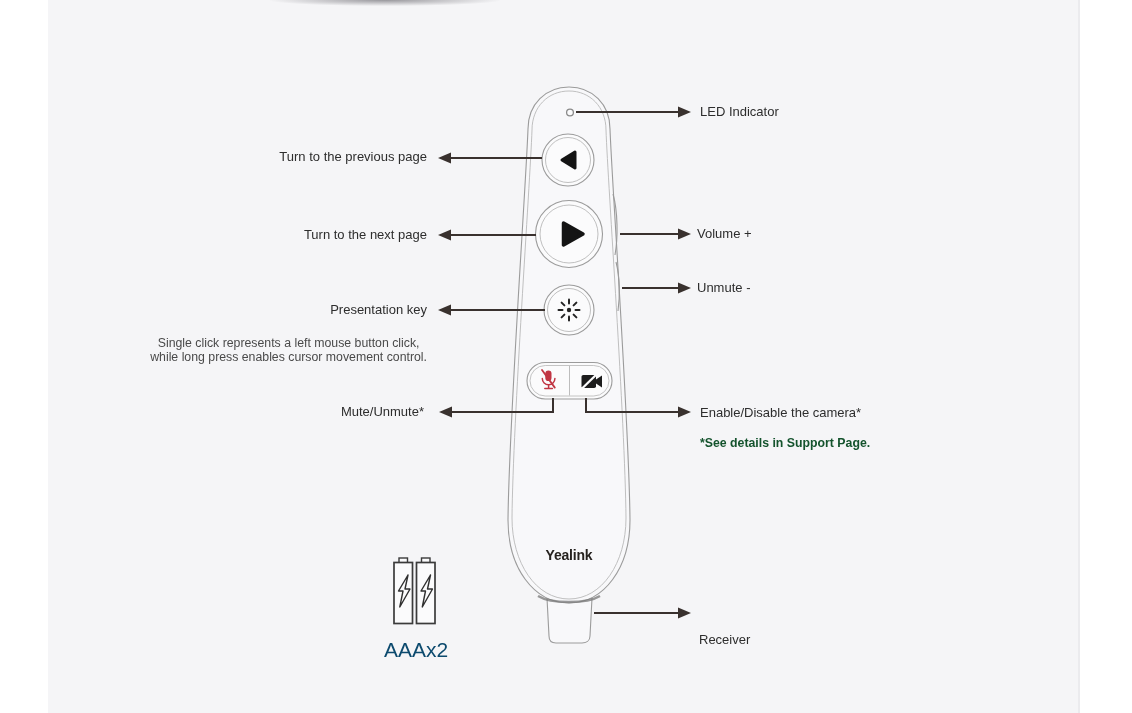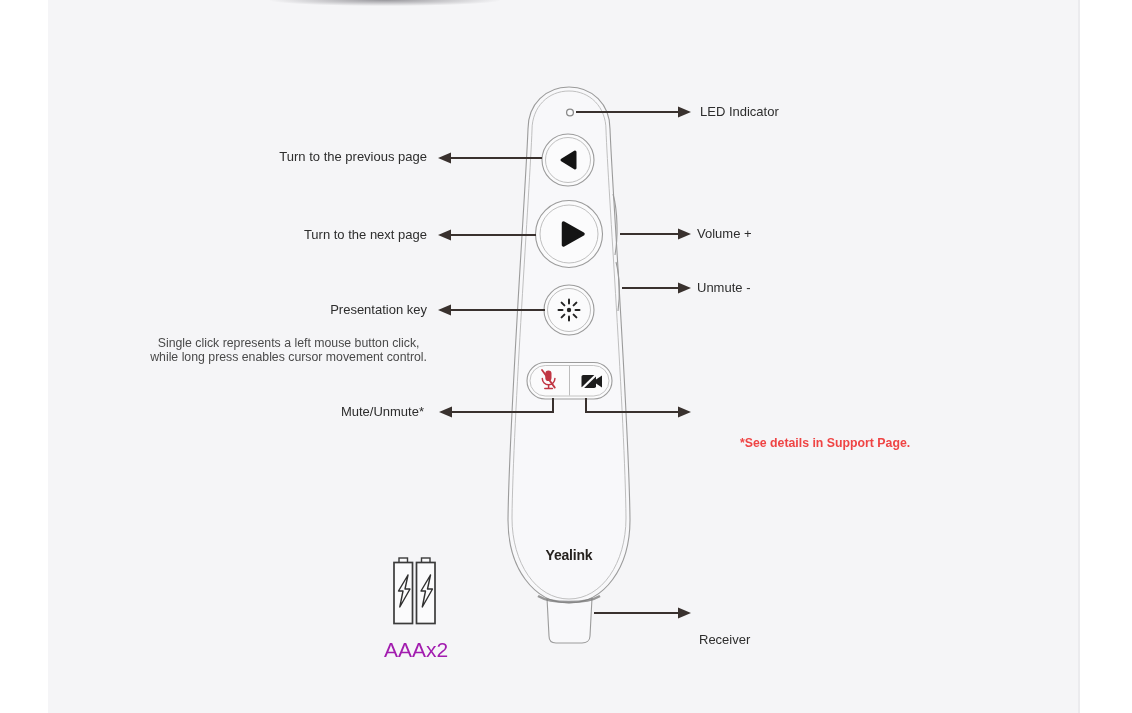--- a/index.html
+++ b/index.html
@@ -9,26 +9,26 @@
   }
   .page-bg{position:absolute;left:48px;top:0;width:1030px;height:713px;background:#f5f5f7;}
   .page-divider{position:absolute;left:1078px;top:0;width:2px;height:713px;background:#ebebee;}
   .top-smudge{position:absolute;left:270px;top:0;width:230px;height:6px;
     background:radial-gradient(ellipse at 50% 0%, rgba(60,58,66,.5), rgba(60,58,66,0) 72%);}
   .diagram{position:absolute;left:0;top:0;}
   .lbl{position:absolute;font-size:13px;line-height:22px;color:#2d2d2d;white-space:nowrap;}
   .lbl-r{text-align:right;}
   .note{position:absolute;font-size:12.3px;line-height:14px;color:#4a4a4a;white-space:pre-line;}
   .note-r{text-align:center;}
-  .note-b{font-weight:bold;color:#ef4444;margin-left:40px;}
+  .note-b{font-weight:bold;color:#14532d;}
   .note-recv{line-height:14.5px;}
   .brand{position:absolute;left:509px;top:517px;width:120px;text-align:center;
     font-size:14px;font-weight:bold;letter-spacing:-.2px;color:#26221f;margin-top:30px;}
   .battery-label{position:absolute;left:366px;top:638px;width:100px;text-align:center;
-    font-size:21px;color:#a21caf;}
+    font-size:21px;color:#0c4a6e;}
 </style>
 </head>
 <body>
 
 <div class="screen">
   <div class="page-bg"></div>
   <div class="top-smudge"></div>
   <div class="page-divider"></div>
 
   <svg class="diagram" width="1132" height="713" viewBox="0 0 1132 713">
@@ -160,18 +160,19 @@
   <div class="lbl lbl-r" style="right:705px;top:146px;">Turn to the previous page</div>
   <div class="lbl lbl-r" style="right:705px;top:224px;">Turn to the next page</div>
   <div class="lbl lbl-r" style="right:705px;top:299px;">Presentation key</div>
   <div class="note note-r" style="right:705px;top:336px;">Single click represents a left mouse button click,
 while long press enables cursor movement control.</div>
   <div class="lbl lbl-r" style="right:708px;top:401px;">Mute/Unmute*</div>
 
   <div class="lbl" style="left:700px;top:101px;">LED Indicator</div>
   <div class="lbl" style="left:697px;top:223px;">Volume +</div>
   <div class="lbl" style="left:697px;top:277px;">Unmute -</div>
+  <div class="lbl" style="left:700px;top:402px;">Enable/Disable the camera*</div>
   <div class="note note-b" style="left:700px;top:436px;">*See details in Support Page.</div>
   <div class="lbl" style="left:699px;top:629px;">Receiver</div>
 
   <div class="brand">Yealink</div>
   <div class="battery-label">AAAx2</div>
 </div>
 
 </body></html>

